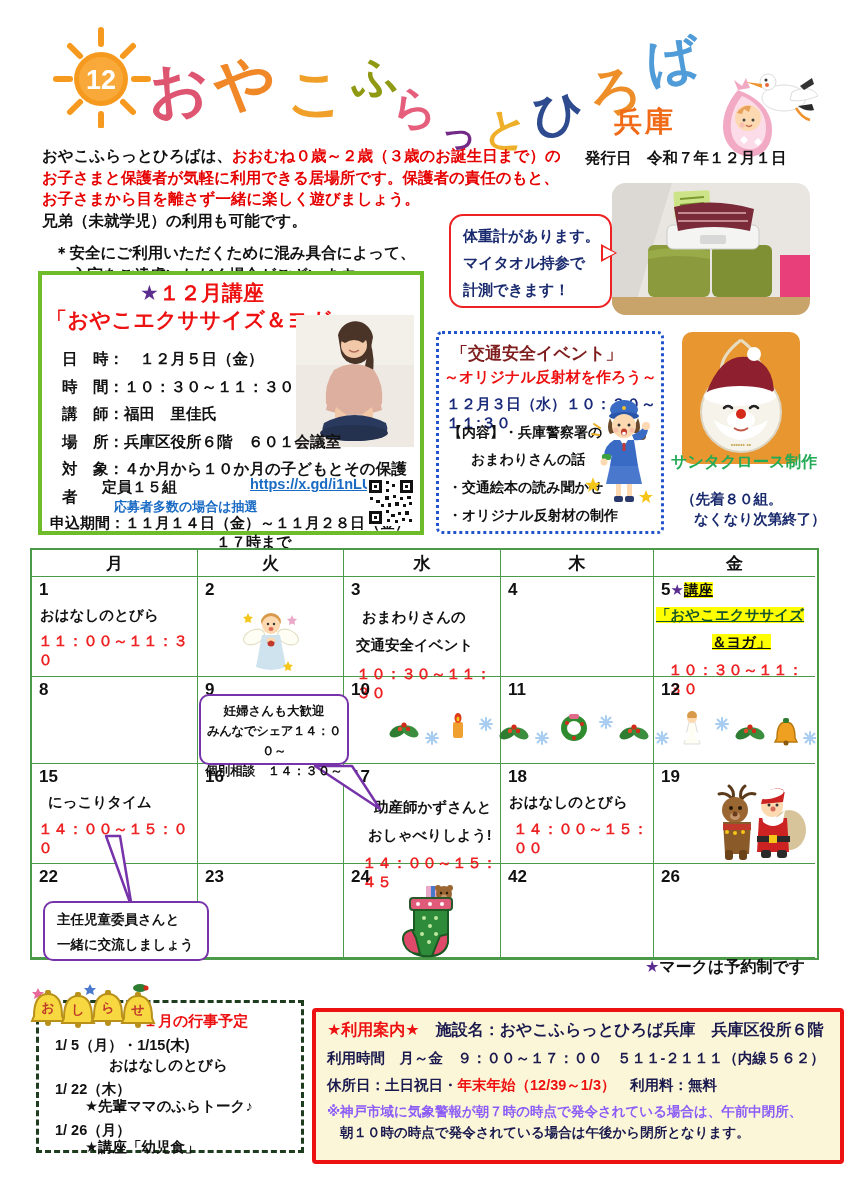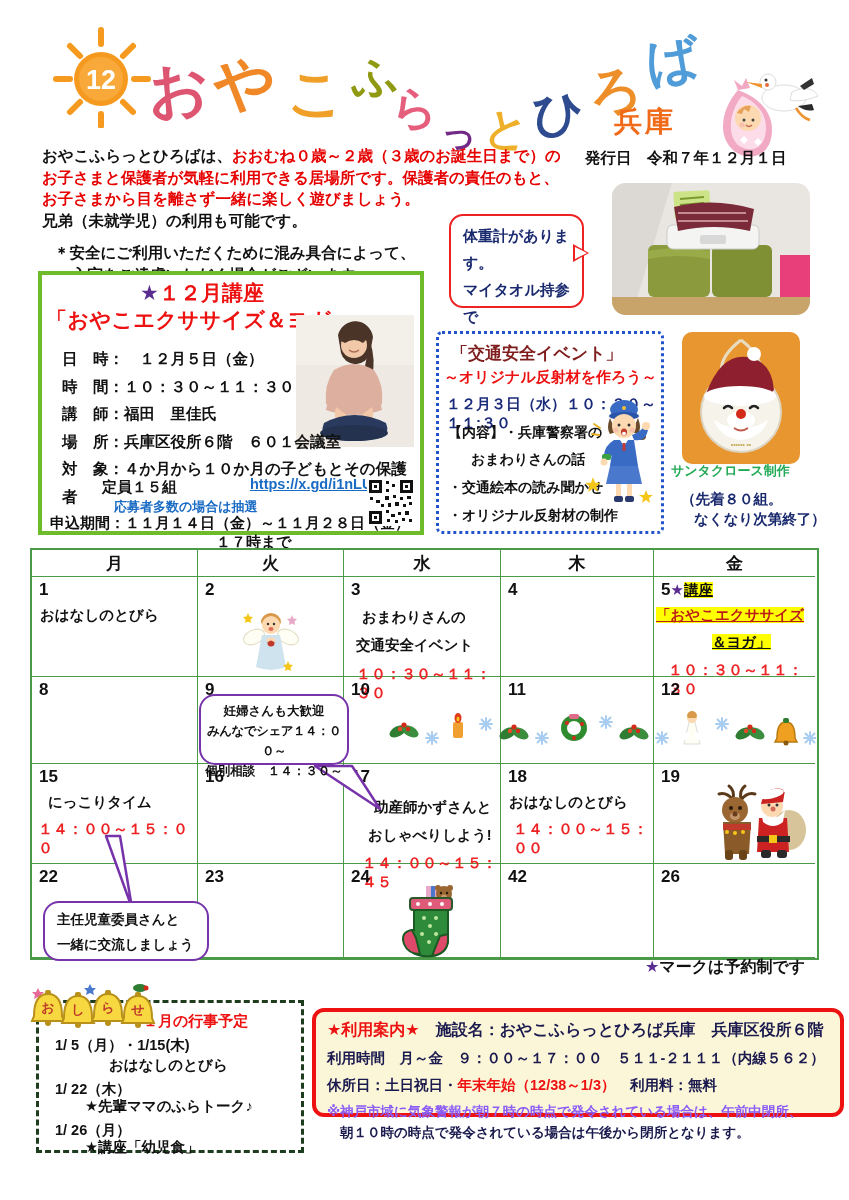--- a/index.html
+++ b/index.html
@@ -25,21 +25,21 @@
   .issue-date { position:absolute; left:585px; top:148px; font-size:15.5px; color:#111; }
 
   
   .intro { position:absolute; left:42px; top:145px; width:545px; font-size:15.5px; line-height:21.5px; color:#111; }
   .red { color:#e60000; }
   .intro .note1 { margin-top:11px; padding-left:12px; }
   .intro .note2 { padding-left:30px; }
 
   
   .scale-photo { position:absolute; left:612px; top:183px; width:198px; height:132px; border-radius:14px; overflow:hidden; }
-  .callout { position:absolute; left:449px; top:214px; width:135px; height:94px; background:#fff; border:2.5px solid #ee2222; border-radius:14px; padding:6px 0 0 12px; font-size:15px; line-height:27px; color:#1a2a6e; }
+  .callout { position:absolute; left:449px; top:214px; width:163px; height:94px; background:#fff; border:2.5px solid #ee2222; border-radius:14px; padding:6px 0 0 12px; font-size:15px; line-height:27px; color:#1a2a6e; }
   .callout::before { content:""; position:absolute; right:-16px; top:28px; border:9px solid transparent; border-left:16px solid #ee2222; }
   .callout::after  { content:""; position:absolute; right:-11px; top:31px; border:6px solid transparent; border-left:12px solid #fff; }
 
   
   .course { position:absolute; left:38px; top:271px; width:386px; height:264px; border:4px solid #6ebc29; background:#fff; }
   .course .t1 { position:absolute; left:0; top:4px; width:320px; text-align:center; font-size:21px; color:#ee1111; }
   .course .t1 .star { color:#5b2d91; }
   .course .t2 { position:absolute; left:4px; top:31px; font-size:21px; color:#ee1111; letter-spacing:0.5px; }
   .yoga { position:absolute; right:6px; top:40px; width:118px; height:132px; }
   .course .details { position:absolute; left:20px; top:70px; font-size:15.5px; line-height:27.5px; color:#111; }
@@ -56,68 +56,68 @@
   .traffic .ts { position:absolute; left:5px; top:34px; font-size:15px; color:#ee1111; }
   .traffic .td { position:absolute; left:7px; top:61px; font-size:15px; color:#1a2a7a; }
   .traffic .c1 { position:absolute; left:9px; top:90px;  font-size:14px; color:#111; }
   .traffic .c2 { position:absolute; left:32px; top:117px; font-size:14px; color:#111; }
   .traffic .c3 { position:absolute; left:9px; top:145px; font-size:14px; color:#111; }
   .traffic .c4 { position:absolute; left:9px; top:173px; font-size:14px; color:#111; }
   .police { position:absolute; right:3px; bottom:25px; width:72px; height:110px; }
 
   
   .santa-photo { position:absolute; left:682px; top:332px; width:118px; height:132px; border-radius:10px; overflow:hidden; }
-  .santa-title { position:absolute; left:671px; top:462px; font-size:13px; color:#22aa55; }
+  .santa-title { position:absolute; left:671px; top:452px; font-size:16px; color:#22aa55; }
   .santa-n1 { position:absolute; left:681px; top:490px; font-size:14.5px; color:#1a2a6e; }
   .santa-n2 { position:absolute; left:694px; top:510px; font-size:14.5px; color:#1a2a6e; }
 
   
   .calendar { position:absolute; left:30px; top:548px; width:789px; height:412px; border:2px solid #4a9a4a; display:grid;
               grid-template-columns:166px 146px 157px 153px 161px; grid-template-rows:27px 100px 87px 100px 94px; background:#fff; }
   .cc { border-right:1.5px solid #4a9a4a; border-bottom:1.5px solid #4a9a4a; position:relative; overflow:visible; }
   .cc:nth-child(5n){ border-right:none; }
   .hd { display:flex; align-items:center; justify-content:center; font-size:17px; color:#111; }
   .dnum { font-size:17px; color:#111; padding:3px 0 0 7px; }
   .ev { font-size:14.5px; color:#111; }
   .tm { font-size:15px; color:#ee2222; }
   .d1 .ev { margin:6px 0 0 8px; } .d1 .tm { margin:7px 0 0 6px; }
   .d3 .ev1 { margin:8px 0 0 18px; } .d3 .ev2 { margin:9px 0 0 12px; } .d3 .tm { margin:10px 0 0 12px; }
   .d5 .dline { padding:3px 0 0 7px; font-size:17px; color:#111; }
   .d5 .star { color:#5b2d91; font-size:15px; }
   .hl { background:#ffff00;text-decoration:underline; }
-  .d5 .h1 { margin:6px 0 0 2px; font-size:14.5px; color:#b91c1c; }
+  .d5 .h1 { margin:6px 0 0 2px; font-size:14.5px; color:#14532d; }
   .d5 .h2 { margin:8px 0 0 58px; font-size:14.5px; color:#111; }
   .d5 .tm { margin:9px 0 0 14px; }
   .d15 .ev { margin:6px 0 0 16px; } .d15 .tm { margin:8px 0 0 6px; }
   .d17 .ev1 { margin:11px 0 0 30px; } .d17 .ev2 { margin:9px 0 0 24px; } .d17 .tm { margin:9px 0 0 18px; }
   .d18 .ev { margin:6px 0 0 8px; } .d18 .tm { margin:8px 0 0 12px; }
   .angel-pos { position:absolute; left:44px; top:26px; width:58px; height:72px; }
   .sr-pos { position:absolute; right:6px; top:14px; width:100px; height:84px; }
   .stock-pos { position:absolute; left:52px; top:20px; width:62px; height:78px; }
   .garland-pos { position:absolute; left:356px; top:160px; width:428px; height:42px; z-index:3; }
-  .bub { position:absolute; background:#fff; border:2.5px solid #7733aa; border-radius:16px; z-index:5; color:#111; }
+  .bub { position:absolute; background:#fff; border:2.5px solid #7733aa; border-radius:10px; z-index:5; color:#111; }
   .bub9 { left:167px; top:144px; width:150px; height:71px; font-size:12.5px; line-height:20px; padding-top:5px; text-align:center; }
   .bub9 .bl2 { letter-spacing:-0.5px; }
   .bub22 { left:11px; top:351px; width:166px; height:60px; font-size:13.5px; line-height:25px; padding:4px 0 0 12px; }
   .tails { position:absolute; left:0; top:0; width:789px; height:412px; z-index:4; pointer-events:none; }
   .legend { position:absolute; left:645px; top:957px; font-size:16px; color:#111; }
   .legend .star { color:#5b2d91; }
 
   
   .news { position:absolute; left:36px; top:1000px; width:268px; height:153px; border:3.5px dashed #1e3d1e; background:#fff; }
   .bells { position:absolute; left:28px; top:982px; width:128px; height:46px; z-index:2; }
   .news .ntitle { position:absolute; left:104px; top:9px; font-size:15px; color:#ee1111; }
   .news .nd { position:absolute; left:16px; font-size:14.5px; color:#111; }
   .news .ne { position:absolute; font-size:14.5px; color:#111; }
   .nd1 { top:33px; } .ne1 { left:70px; top:53px; }
   .nd2 { top:77px; } .ne2 { left:46px; top:94px; }
   .nd3 { top:118px; } .ne3 { left:46px; top:135px; }
 
   
-  .info { position:absolute; left:312px; top:1008px; width:532px; height:109px; border:4px solid #ee1111; border-radius:12px; background:#fcf6d9; }
+  .info { position:absolute; left:312px; top:1008px; width:532px; height:156px; border:4px solid #ee1111; border-radius:4px; background:#fcf6d9; }
   .info .l1 { position:absolute; left:11px; top:8px; font-size:16px; color:#1a1a4e; }
   .info .l1 .rt { color:#ee1111; }
   .info .l2 { position:absolute; left:11px; top:37px; font-size:14.5px; color:#1a1a4e; }
   .info .l3 { position:absolute; left:11px; top:64px; font-size:14.5px; color:#1a1a4e; }
   .info .l3 .rt { color:#ee1111; }
   .info .l4 { position:absolute; left:11px; top:91px; font-size:13.5px; color:#8b5cf6; }
   .info .l5 { position:absolute; left:24px; top:112px; font-size:13.5px; color:#1a1a4e; }
 </style>
 </head>
 <body>
@@ -350,20 +350,21 @@
   <div class="calendar">
     <div class="cc hd">月</div>
     <div class="cc hd">火</div>
     <div class="cc hd">水</div>
     <div class="cc hd">木</div>
     <div class="cc hd">金</div>
 
     <div class="cc d1">
       <div class="dnum">1</div>
       <div class="ev">おはなしのとびら</div>
+      <div class="tm">１１：００～１１：３０</div>
     </div>
     <div class="cc d2">
       <div class="dnum">2</div>
       <svg class="angel-pos" viewBox="0 0 58 72">
         <ellipse cx="12" cy="34" rx="11" ry="7" fill="#fffef4" stroke="#e0dcc0" transform="rotate(-25 12 34)"></ellipse>
         <ellipse cx="46" cy="34" rx="11" ry="7" fill="#fffef4" stroke="#e0dcc0" transform="rotate(25 46 34)"></ellipse>
         <path d="M29,10 a10,9 0 0 1 10,9 l-2,5 -16,0 -2,-5 a10,9 0 0 1 10,-9 Z" fill="#d89a4a"></path>
         <circle cx="29" cy="22" r="9" fill="#fcd9b0"></circle>
         <circle cx="26" cy="21" r="1.2" fill="#333"></circle>
           <circle cx="32" cy="21" r="1.2" fill="#333"></circle>
@@ -598,18 +599,18 @@
       <use href="#bell" x="110" y="26"></use>
     <text x="20" y="30" text-anchor="middle" font-size="13" font-weight="bold" fill="#c03a2a">お</text>
     <text x="50" y="32" text-anchor="middle" font-size="13" font-weight="bold" fill="#c03a2a">し</text>
     <text x="80" y="30" text-anchor="middle" font-size="13" font-weight="bold" fill="#c03a2a">ら</text>
     <text x="110" y="32" text-anchor="middle" font-size="13" font-weight="bold" fill="#c03a2a">せ</text>
   </svg>
 
   <div class="info">
     <div class="l1"><span class="rt">★利用案内★</span><span>　施設名：おやこふらっとひろば兵庫　兵庫区役所６階</span></div>
     <div class="l2">利用時間　月～金　９：００～１７：００　５１１-２１１１（内線５６２）</div>
-    <div class="l3"><span>休所日：土日祝日・</span><span class="rt">年末年始（12/38～1/3）</span><span>　利用料：無料</span></div>
+    <div class="l3"><span>休所日：土日祝日・</span><span class="rt">年末年始（12/39～1/3）</span><span>　利用料：無料</span></div>
     <div class="l4">※神戸市域に気象警報が朝７時の時点で発令されている場合は、午前中閉所、</div>
     <div class="l5">朝１０時の時点で発令されている場合は午後から閉所となります。</div>
   </div>
 
 </div>
 
 </body></html>

